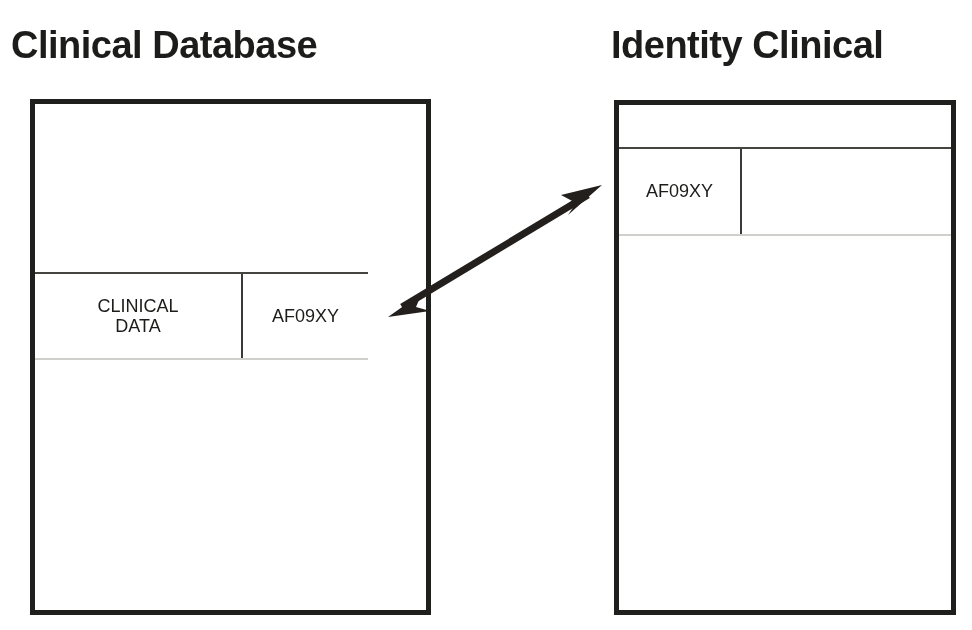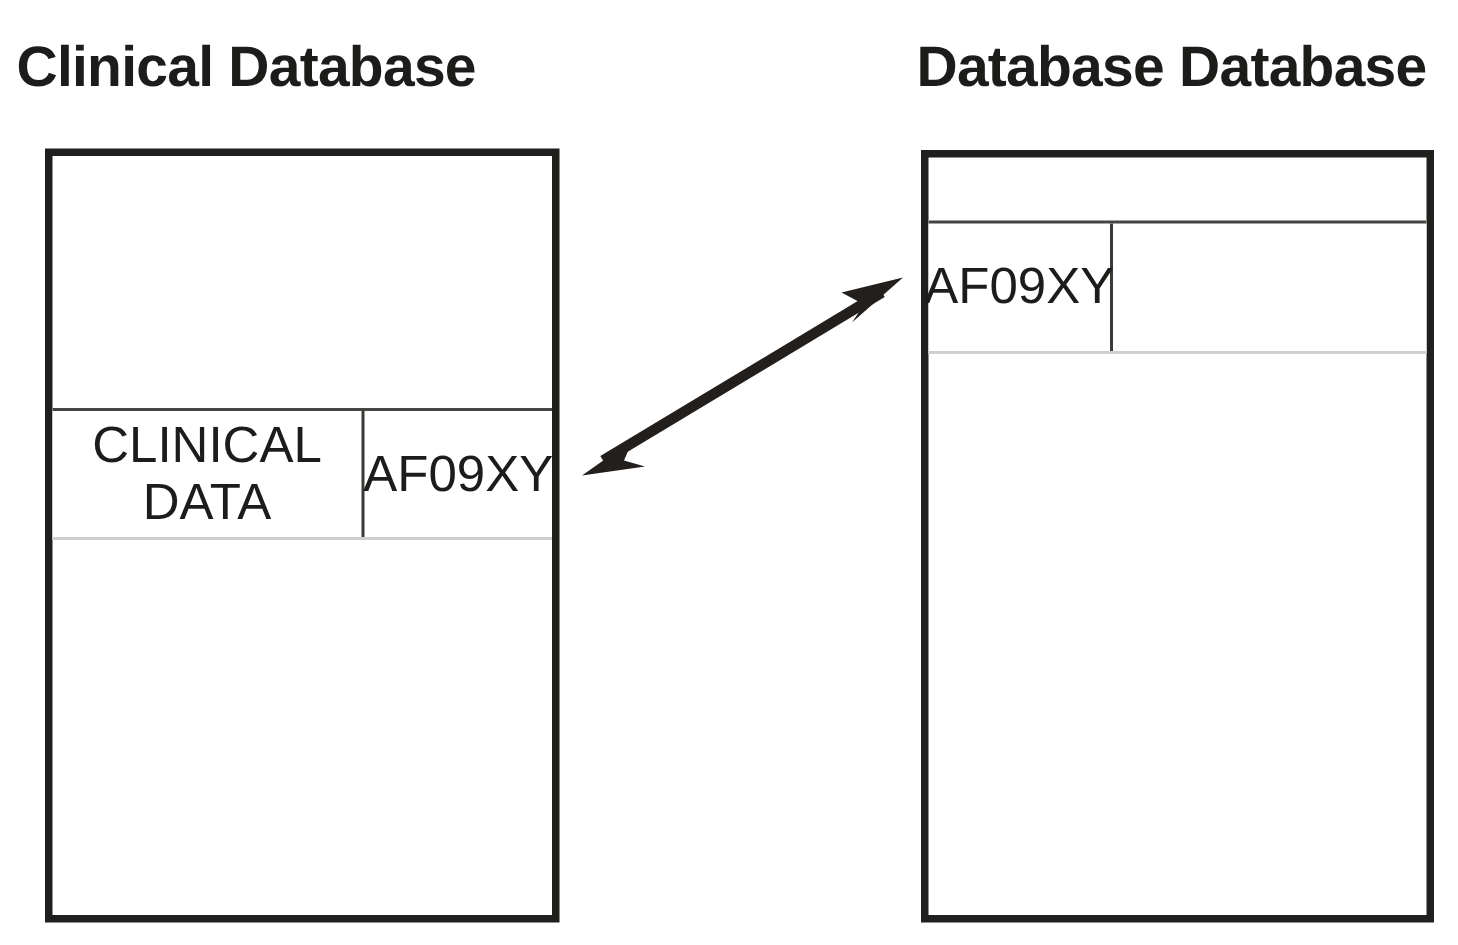--- a/index.html
+++ b/index.html
@@ -40,21 +40,21 @@
   
   .db-box {
     position: absolute;
     box-sizing: border-box;
     background: #ffffff;
     border: 5px solid #1f1f1d;
   }
   #box-clinical {
     left: 30px;
     top: 99px;
-    width: 343px;
+    width: 401px;
     height: 516px;
   }
   #box-identity {
     left: 614px;
     top: 100px;
     width: 342px;
     height: 515px;
   }
 
   
@@ -67,21 +67,21 @@
     border-top: 2px solid #444441;
     border-bottom: 2px solid #cfcfcc;
   }
   .record-cell {
     box-sizing: border-box;
     display: flex;
     align-items: center;
     justify-content: center;
     text-align: center;
     font-family: "Liberation Sans", sans-serif;
-    font-size: 34px;
+    font-size: 18px;
     line-height: 1.12;
     color: #1c1c1a;
     padding: 0 2px;
     white-space: pre-line;
   }
   .cell-divider {
     border-right: 2px solid #3a3a37;
   }
 
   
@@ -121,21 +121,21 @@
     pointer-events: none;
   }
 </style>
 </head>
 <body>
 
 <div class="canvas">
 
   <div class="db-title" id="title-clinical">Clinical Database</div>
 
-  <div class="db-title" id="title-identity">Database Database</div>
+  <div class="db-title" id="title-identity">Identity Clinical</div>
 
   <div class="db-box" id="box-clinical">
 
     <div class="record-row" id="row-clinical">
       <div class="row-inner">
         <div class="record-cell cell-key cell-divider">CLINICAL
 DATA</div>
         <div class="record-cell cell-value">AF09XY</div>
       </div>
     </div>

